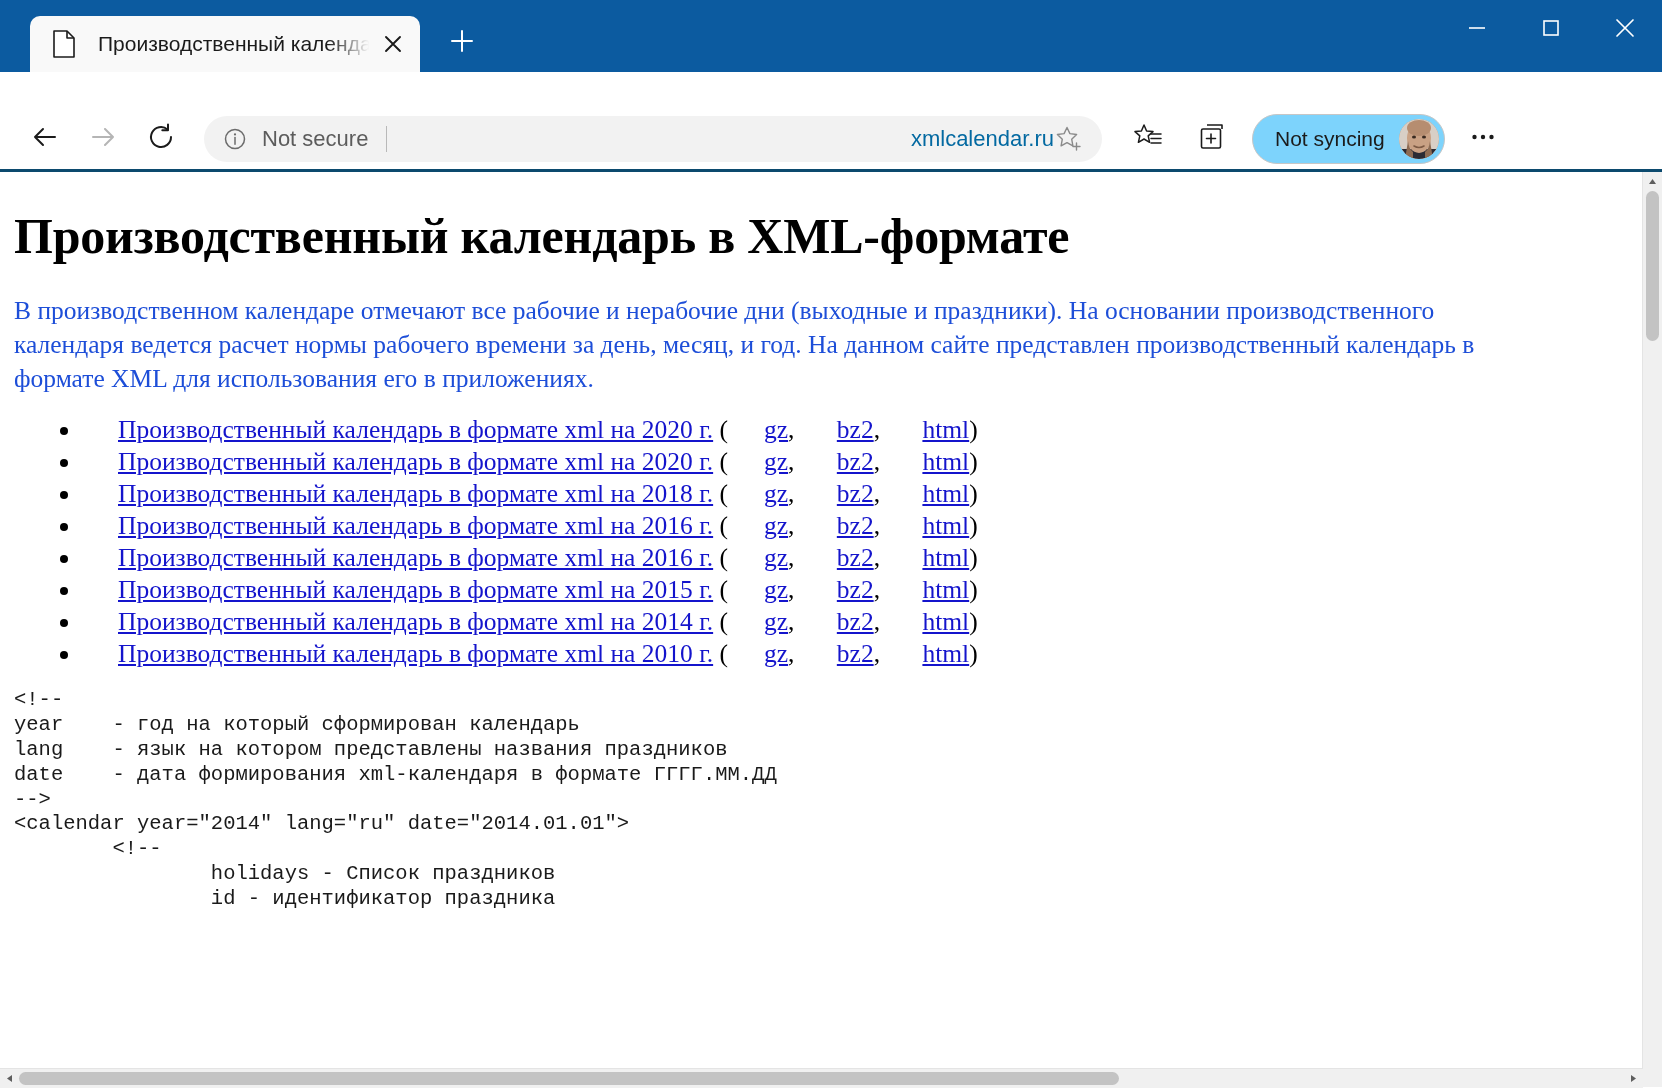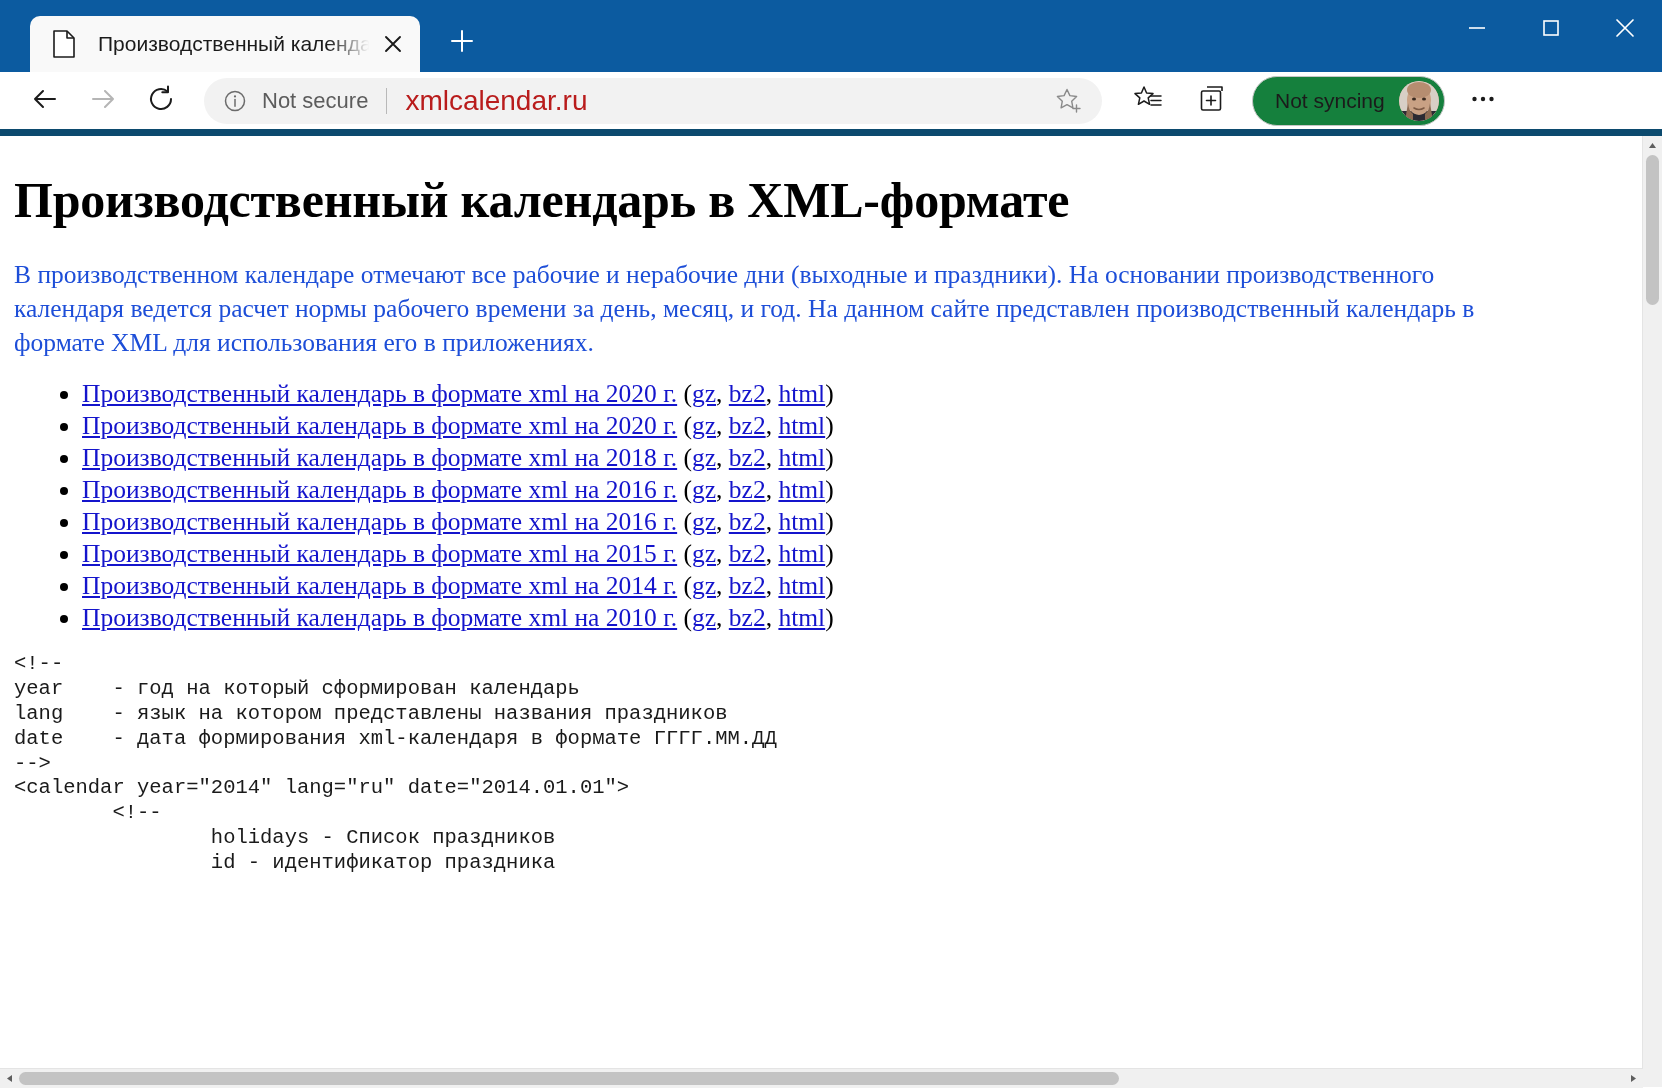--- a/index.html
+++ b/index.html
@@ -108,21 +108,22 @@
 
   
   .toolbar {
     height: 64px;
     background: #ffffff;
     display: flex;
     align-items: center;
     padding: 0 18px 0 22px;
     box-sizing: border-box;
     flex: 0 0 auto;
-    border-bottom: 7px solid #0c4a6e;
+    border-bottom: 3px solid #0c4a6e;
+    margin-top: 36px;
   }
 
   .nav-btn {
     width: 46px;
     height: 46px;
     display: flex;
     align-items: center;
     justify-content: center;
     border-radius: 5px;
     margin-right: 12px;
@@ -153,25 +154,26 @@
     white-space: nowrap;
   }
   .omni-sep {
     width: 1px;
     height: 26px;
     background: #b9b9b9;
     margin: 0 18px;
     flex: 0 0 auto;
   }
   .omni-url {
-    font-size: 28px;
-    color: #b91c1c;
+    font-size: 22px;
+    color: #0369a1;
     flex: 1 1 auto;
     white-space: nowrap;
     overflow: hidden;
+    text-align: right;
   }
   .omni-star { flex: 0 0 auto; display:flex; align-items:center; padding-right:4px;}
 
   .tb-icon {
     width: 46px;
     height: 46px;
     display: flex;
     align-items: center;
     justify-content: center;
     border-radius: 5px;
@@ -182,21 +184,21 @@
   .profile-pill {
     height: 48px;
     border: 1px solid #c6c6c6;
     border-radius: 26px;
     display: flex;
     align-items: center;
     padding: 0 5px 0 22px;
     margin-left: 8px;
     margin-right: 6px;
     flex: 0 0 auto;
-    background: #15803d;
+    background: #7dd3fc;
   }
   .profile-label {
     font-size: 21px;
     color: #1b1b1b;
     white-space: nowrap;
     margin-right: 14px;
   }
   .avatar {
     width: 40px;
     height: 40px;
@@ -251,20 +253,21 @@
     padding-left: 68px;
     list-style: disc;
   }
   ul.year-list li {
     line-height: 1.18;
     padding: 1px 0;
   }
   a.pg-link {
     color: #1414cc;
     text-decoration: underline;
+    margin-left: 36px;
   }
 
   h2.page-h2 {
     font-family: "Liberation Serif", serif;
     font-size: 37px;
     font-weight: bold;
     margin: 34px 0 40px 0;
     color: #000;
   }
 

